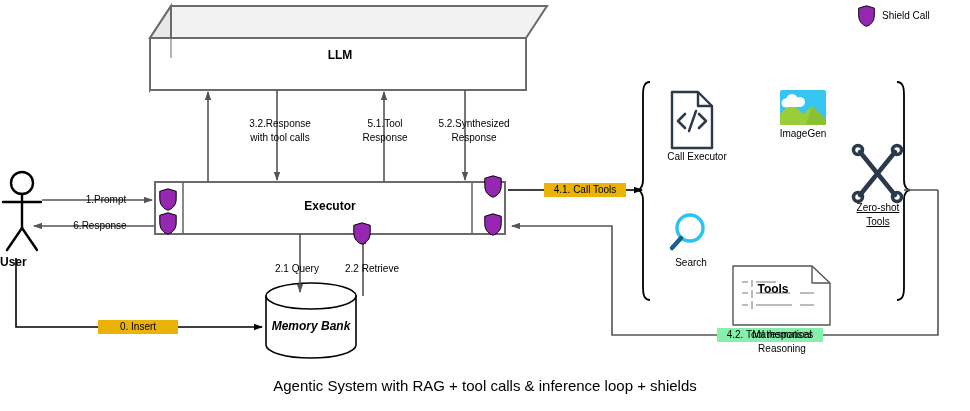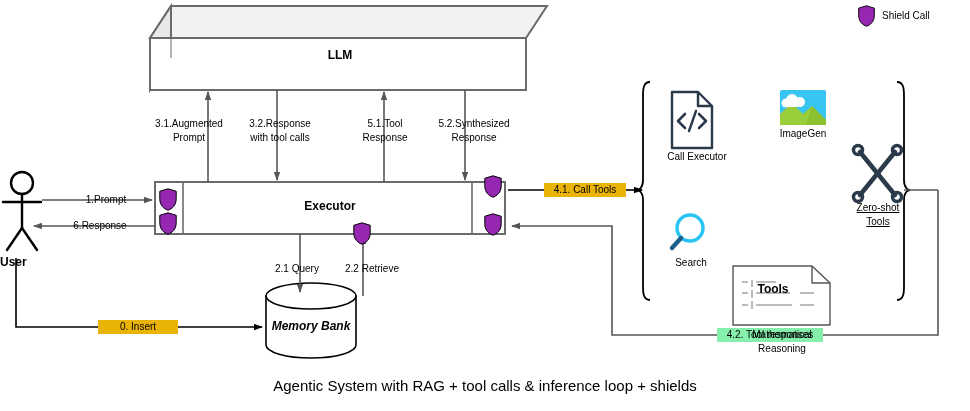--- a/index.html
+++ b/index.html
@@ -172,22 +172,20 @@
 
   <div class="lbl lbl-b t13" style="left:290px;top:200px;width:80px;">Executor</div>
 
   <div class="lbl lbl-b t13" style="left:266px;top:320px;width:90px;font-style:italic;">Memory Bank</div>
 
   <div class="lbl lbl-b t13" style="left:0px;top:256px;width:48px;text-align:left;">User</div>
 
   <div class="lbl" style="left:60px;top:193px;width:92px;">1.Prompt</div>
   <div class="lbl" style="left:50px;top:219px;width:100px;">6.Response</div>
 
-  <div class="lbl" style="left:143px;top:117px;width:92px;">3.1.Augmented
-Prompt</div>
   <div class="lbl" style="left:230px;top:117px;width:100px;text-align:center;">3.2.Response
 with tool calls</div>
   <div class="lbl" style="left:343px;top:117px;width:84px;">5.1.Tool
 Response</div>
   <div class="lbl" style="left:424px;top:117px;width:100px;">5.2.Synthesized
 Response</div>
 
   <div class="lbl" style="left:262px;top:262px;width:70px;">2.1 Query</div>
   <div class="lbl" style="left:333px;top:262px;width:78px;">2.2 Retrieve</div>
 

